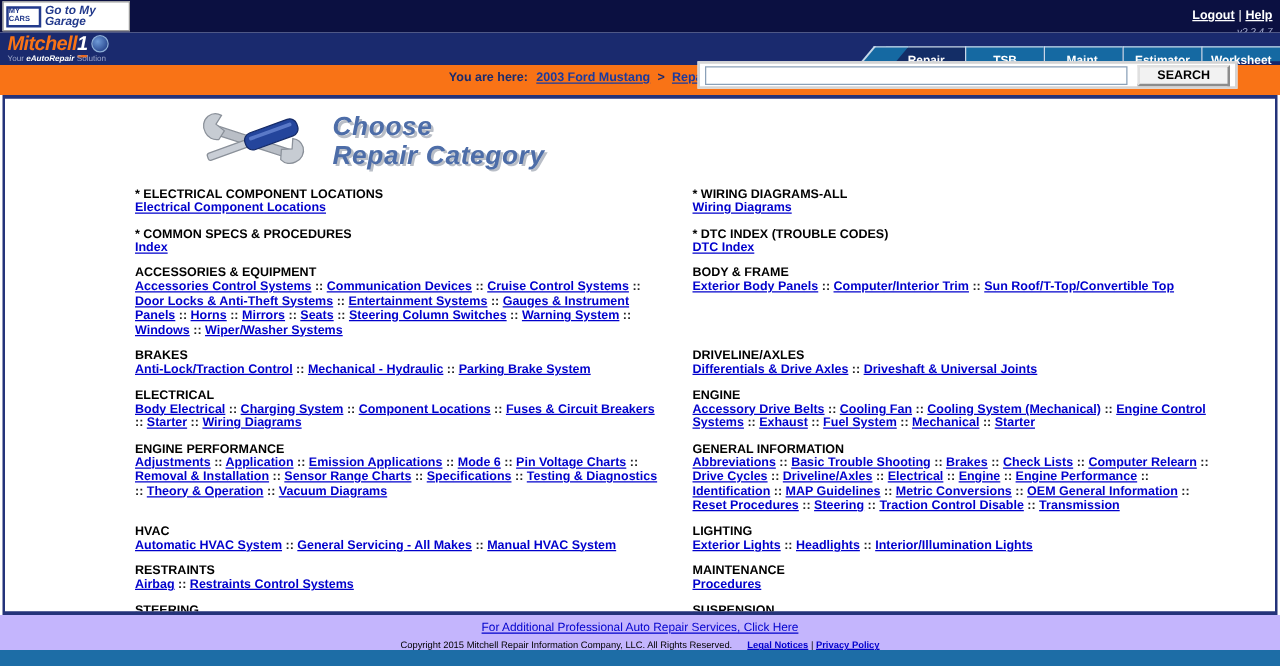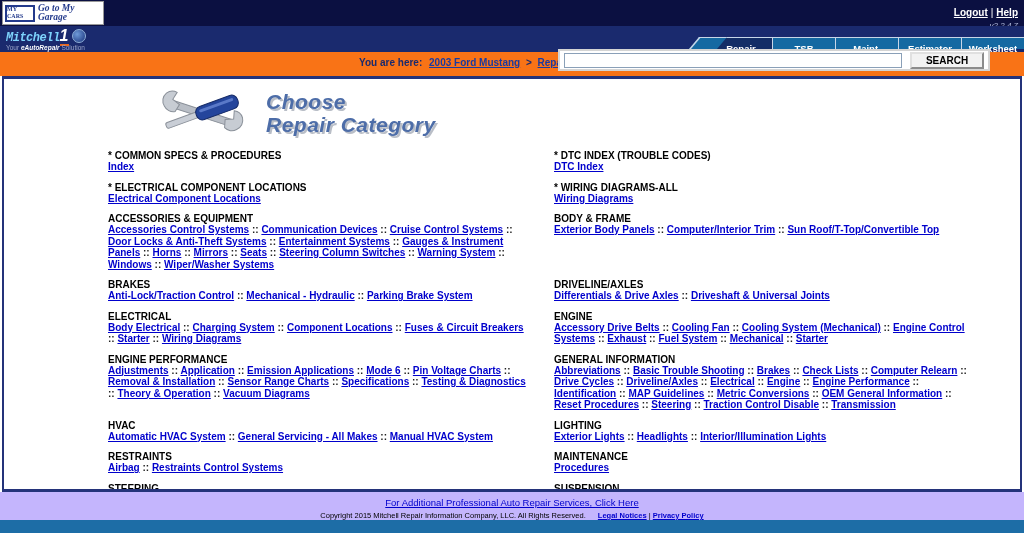--- a/index.html
+++ b/index.html
@@ -2,33 +2,33 @@
 <html><head>
 <meta charset="utf-8">
 <style>
   * { margin:0; padding:0; box-sizing:border-box; }
   body { font-family:"Liberation Sans", sans-serif; background:#fff; }
   .viewport { position:relative; width:1024px; height:533px; background:#fff; overflow:hidden; }
 
   
   .topbar { position:absolute; top:0; left:0; width:100%; height:26px; background:#0b1041; }
   .garage-btn { position:absolute; top:1px; left:2px; height:24px; width:102px; background:#fff;
-    border:1px solid #999; display:flex; align-items:center; gap:3px; padding:1px 2px; cursor:pointer;font-family:Liberation Serif, serif; }
+    border:1px solid #999; display:flex; align-items:center; gap:3px; padding:1px 2px; cursor:pointer; }
   .plate { width:32px; height:17px; border:2px solid #233a8c; background:#fff; color:#233a8c;
     font-size:6px; font-weight:900; display:flex; align-items:flex-end; justify-content:center; line-height:7px; letter-spacing:0; }
   .garage-label { font-size:9.5px; font-weight:900; font-style:italic; color:#233a8c; line-height:9.5px; }
   .top-right { position:absolute; top:2px; right:6px; text-align:right; }
   .top-links a { color:#fff; font-size:10px; font-weight:700; text-decoration:underline; cursor:pointer; }
   .top-links .pipe { color:#fff; font-size:10px; margin:0 3px; }
   .version { font-size:8px; font-style:italic; color:#aeb6d8; margin-top:1px; }
 
   
   .brandbar { position:absolute; top:26px; left:0; width:100%; height:26px; background:#1a2a6e; }
   .brand { position:absolute; left:6px; top:1px; }
-  .brand-name { font-size:12px; font-weight:900; font-style:italic; color:#7dd3fc; letter-spacing:-0.5px;font-family:Liberation Mono, monospace; }
+  .brand-name { font-size:16px; font-weight:900; font-style:italic; color:#f97316; letter-spacing:-0.5px; }
   .brand-one { font-size:16px; font-weight:900; font-style:italic; color:#fff; border-bottom:2px solid #e86820; }
   .brand-badge { display:inline-block; width:14px; height:14px; border-radius:50%; margin-left:3px; vertical-align:-2px;
     background:radial-gradient(circle at 35% 35%, #6f9bd8, #16307a); border:1px solid #8fb0d8; }
   .tagline { font-size:6.5px; color:#9aa4c8; margin-top:-1px; }
   .tagline .tg-brand { color:#fff; font-weight:700; font-style:italic; }
   .tagline .tg-brand::first-letter { color:#e86820; }
 
   
   .tabstrip { position:absolute; right:0; bottom:0; height:15px; display:flex; border-bottom:3px solid #15256b; }
   .wedge { width:28px; height:12px; background:#1569a2; transform:skewX(-40deg); transform-origin:bottom left;
@@ -140,36 +140,36 @@
         </g>
       </svg>
       <div class="page-title">
         <div>Choose</div>
         <div>Repair Category</div>
       </div>
     </div>
     <div class="rows" id="rows">
         <div class="row">
           <div class="cell">
+            <div class="sec-title">* ELECTRICAL COMPONENT LOCATIONS</div>
+            <div class="sec-links"><a class="cat-link">Electrical Component Locations</a></div>
+          </div>
+          <div class="cell">
+            <div class="sec-title">* WIRING DIAGRAMS-ALL</div>
+            <div class="sec-links"><a class="cat-link">Wiring Diagrams</a></div>
+          </div>
+        </div>
+        <div class="row">
+          <div class="cell">
             <div class="sec-title">* COMMON SPECS &amp; PROCEDURES</div>
             <div class="sec-links"><a class="cat-link">Index</a></div>
           </div>
           <div class="cell">
             <div class="sec-title">* DTC INDEX (TROUBLE CODES)</div>
             <div class="sec-links"><a class="cat-link">DTC Index</a></div>
-          </div>
-        </div>
-        <div class="row">
-          <div class="cell">
-            <div class="sec-title">* ELECTRICAL COMPONENT LOCATIONS</div>
-            <div class="sec-links"><a class="cat-link">Electrical Component Locations</a></div>
-          </div>
-          <div class="cell">
-            <div class="sec-title">* WIRING DIAGRAMS-ALL</div>
-            <div class="sec-links"><a class="cat-link">Wiring Diagrams</a></div>
           </div>
         </div>
         <div class="row">
           <div class="cell">
             <div class="sec-title">ACCESSORIES &amp; EQUIPMENT</div>
             <div class="sec-links"><a class="cat-link">Accessories Control Systems</a><span class="sep"> :: </span><a class="cat-link">Communication Devices</a><span class="sep"> :: </span><a class="cat-link">Cruise Control Systems</a><span class="sep"> :: </span><a class="cat-link">Door Locks &amp; Anti-Theft Systems</a><span class="sep"> :: </span><a class="cat-link">Entertainment Systems</a><span class="sep"> :: </span><a class="cat-link">Gauges &amp; Instrument Panels</a><span class="sep"> :: </span><a class="cat-link">Horns</a><span class="sep"> :: </span><a class="cat-link">Mirrors</a><span class="sep"> :: </span><a class="cat-link">Seats</a><span class="sep"> :: </span><a class="cat-link">Steering Column Switches</a><span class="sep"> :: </span><a class="cat-link">Warning System</a><span class="sep"> :: </span><a class="cat-link">Windows</a><span class="sep"> :: </span><a class="cat-link">Wiper/Washer Systems</a></div>
           </div>
           <div class="cell">
             <div class="sec-title">BODY &amp; FRAME</div>
             <div class="sec-links"><a class="cat-link">Exterior Body Panels</a><span class="sep"> :: </span><a class="cat-link">Computer/Interior Trim</a><span class="sep"> :: </span><a class="cat-link">Sun Roof/T-Top/Convertible Top</a></div>

